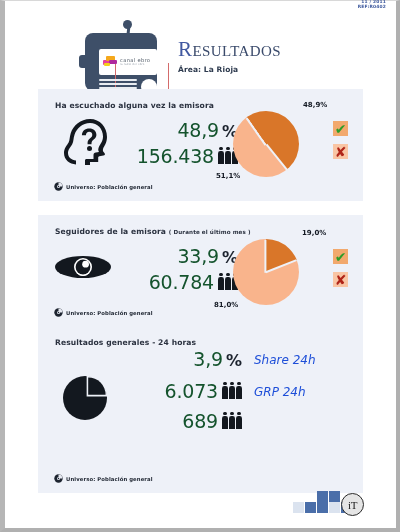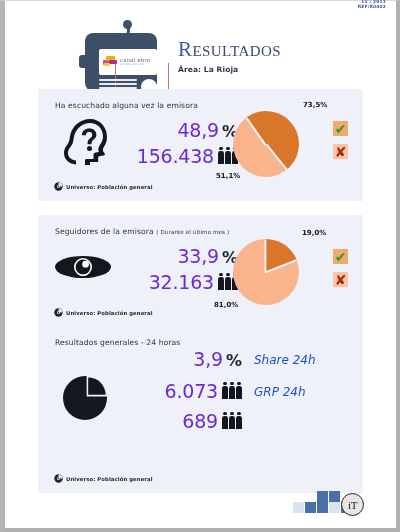--- a/index.html
+++ b/index.html
@@ -213,20 +213,21 @@
 
   .panel-title {
     position: absolute;
     left: 17px;
     top: 12px;
     font-family: "DejaVu Sans", sans-serif;
     font-size: 7.6px;
     color: #2b3240;
     letter-spacing: .1px;
     white-space: nowrap;
+    font-weight: bold;
   }
   .panel-title .paren {
     font-size: 5.6px;
     letter-spacing: .1px;
   }
 
   
   .universe {
     position: absolute;
     left: 16px;
@@ -247,21 +248,21 @@
   .metric-row {
     position: absolute;
     display: flex;
     align-items: baseline;
     justify-content: flex-end;
     white-space: nowrap;
   }
   .metric-num {
     font-family: "DejaVu Sans", sans-serif;
     font-size: 19px;
-    color: #6d28d9;
+    color: #14532d;
     letter-spacing: -.2px;
   }
   .metric-unit {
     font-family: "DejaVu Sans", sans-serif;
     font-size: 16px;
     font-weight: bold;
     color: #1c232e;
     margin-left: 3px;
   }
   .metric-caption {
@@ -461,21 +462,21 @@
               <span class="leg-l"></span>
               <span class="leg-r"></span>
             </span>
         </span>
       </div>
 
       <div class="pie" id="pie-0" style="left: 195px; top: 22px; width: 66px; height: 66px; background: conic-gradient(from 325deg, rgb(217, 118, 41) 0deg, rgb(217, 118, 41) 176.04deg, rgb(249, 180, 140) 176.04deg, rgb(249, 180, 140) 360deg);">
           <div style="position:absolute;left:50%;top:50%;width:50%;height:1.6px;background:#eef1f8;transform-origin:0 50%;transform:rotate(235deg) translateY(-50%);"></div>
           <div style="position:absolute;left:50%;top:50%;width:50%;height:1.6px;background:#eef1f8;transform-origin:0 50%;transform:rotate(411.03999999999996deg) translateY(-50%);"></div>
         </div>
-      <div class="pie-label" style="left:265px;top:12px">73,5%</div>
+      <div class="pie-label" style="left:265px;top:12px">48,9%</div>
       <div class="pie-label" style="left:178px;top:83px">51,1%</div>
 
       <div class="badge check" style="left:295px;top:32px">✔</div>
       <div class="badge cross" style="left:295px;top:55px">✘</div>
 
       <div class="universe">
         <svg width="9" height="9" viewBox="0 0 9 9">
           <circle cx="4.5" cy="4.5" r="4.2" fill="#1d2430"></circle>
           <path d="M4.5 .6 A3.9 3.9 0 0 1 8.4 4.5 L4.5 4.5 Z" fill="#e7eaf2"></path>
           <circle cx="4.5" cy="4.5" r="1.5" fill="#e7eaf2"></circle>
@@ -494,21 +495,21 @@
         <circle cx="29" cy="14" r="7.4" fill="#13181f"></circle>
         <circle cx="31.6" cy="11.2" r="3.4" fill="#ffffff"></circle>
         <path d="M23 20 C25 24 33 24 35 20 C33 22.6 25 22.6 23 20 Z" fill="#ffffff"></path>
       </svg>
 
       <div class="metric-row" style="left:90px;top:30px;width:110px">
         <span class="metric-num">33,9</span>
         <span class="metric-unit">%</span>
       </div>
       <div class="metric-row" style="left:80px;top:56px;width:120px">
-        <span class="metric-num">32.163</span>
+        <span class="metric-num">60.784</span>
         <span class="people">
           <span class="person">
               <span class="head"></span>
               <span class="body"></span>
               <span class="leg-l"></span>
               <span class="leg-r"></span>
             </span>
           <span class="person">
               <span class="head"></span>
               <span class="body"></span>

